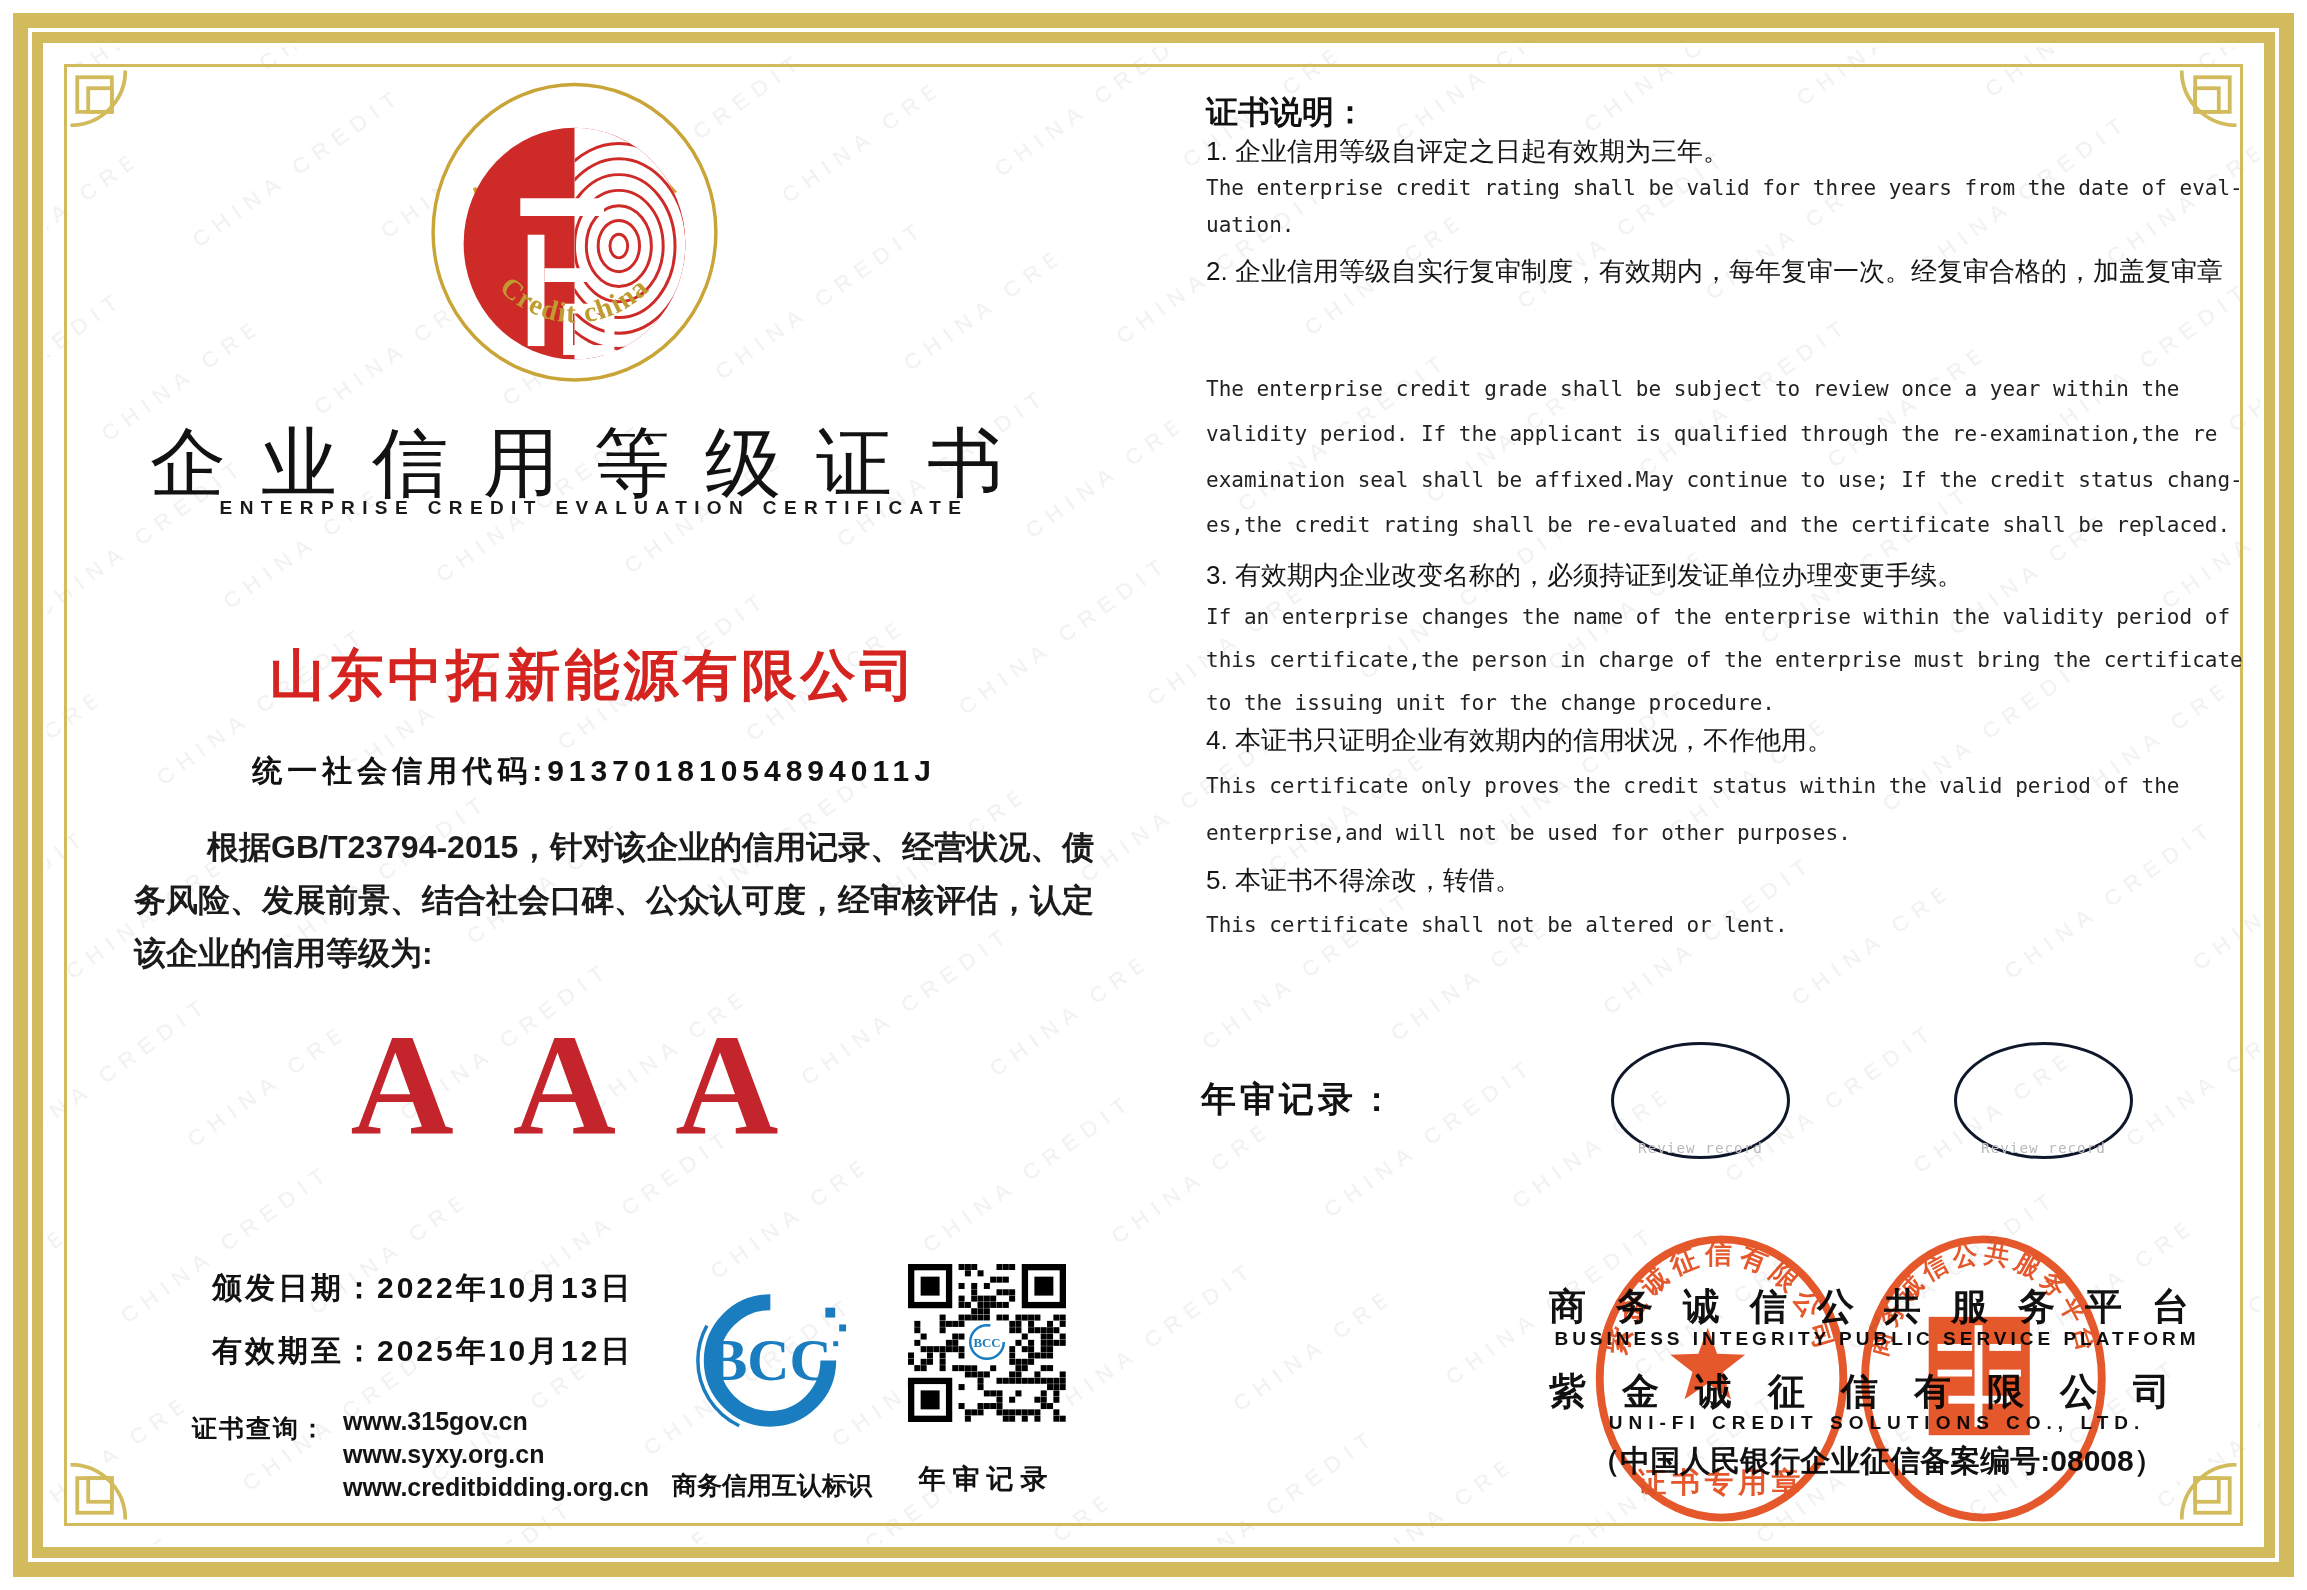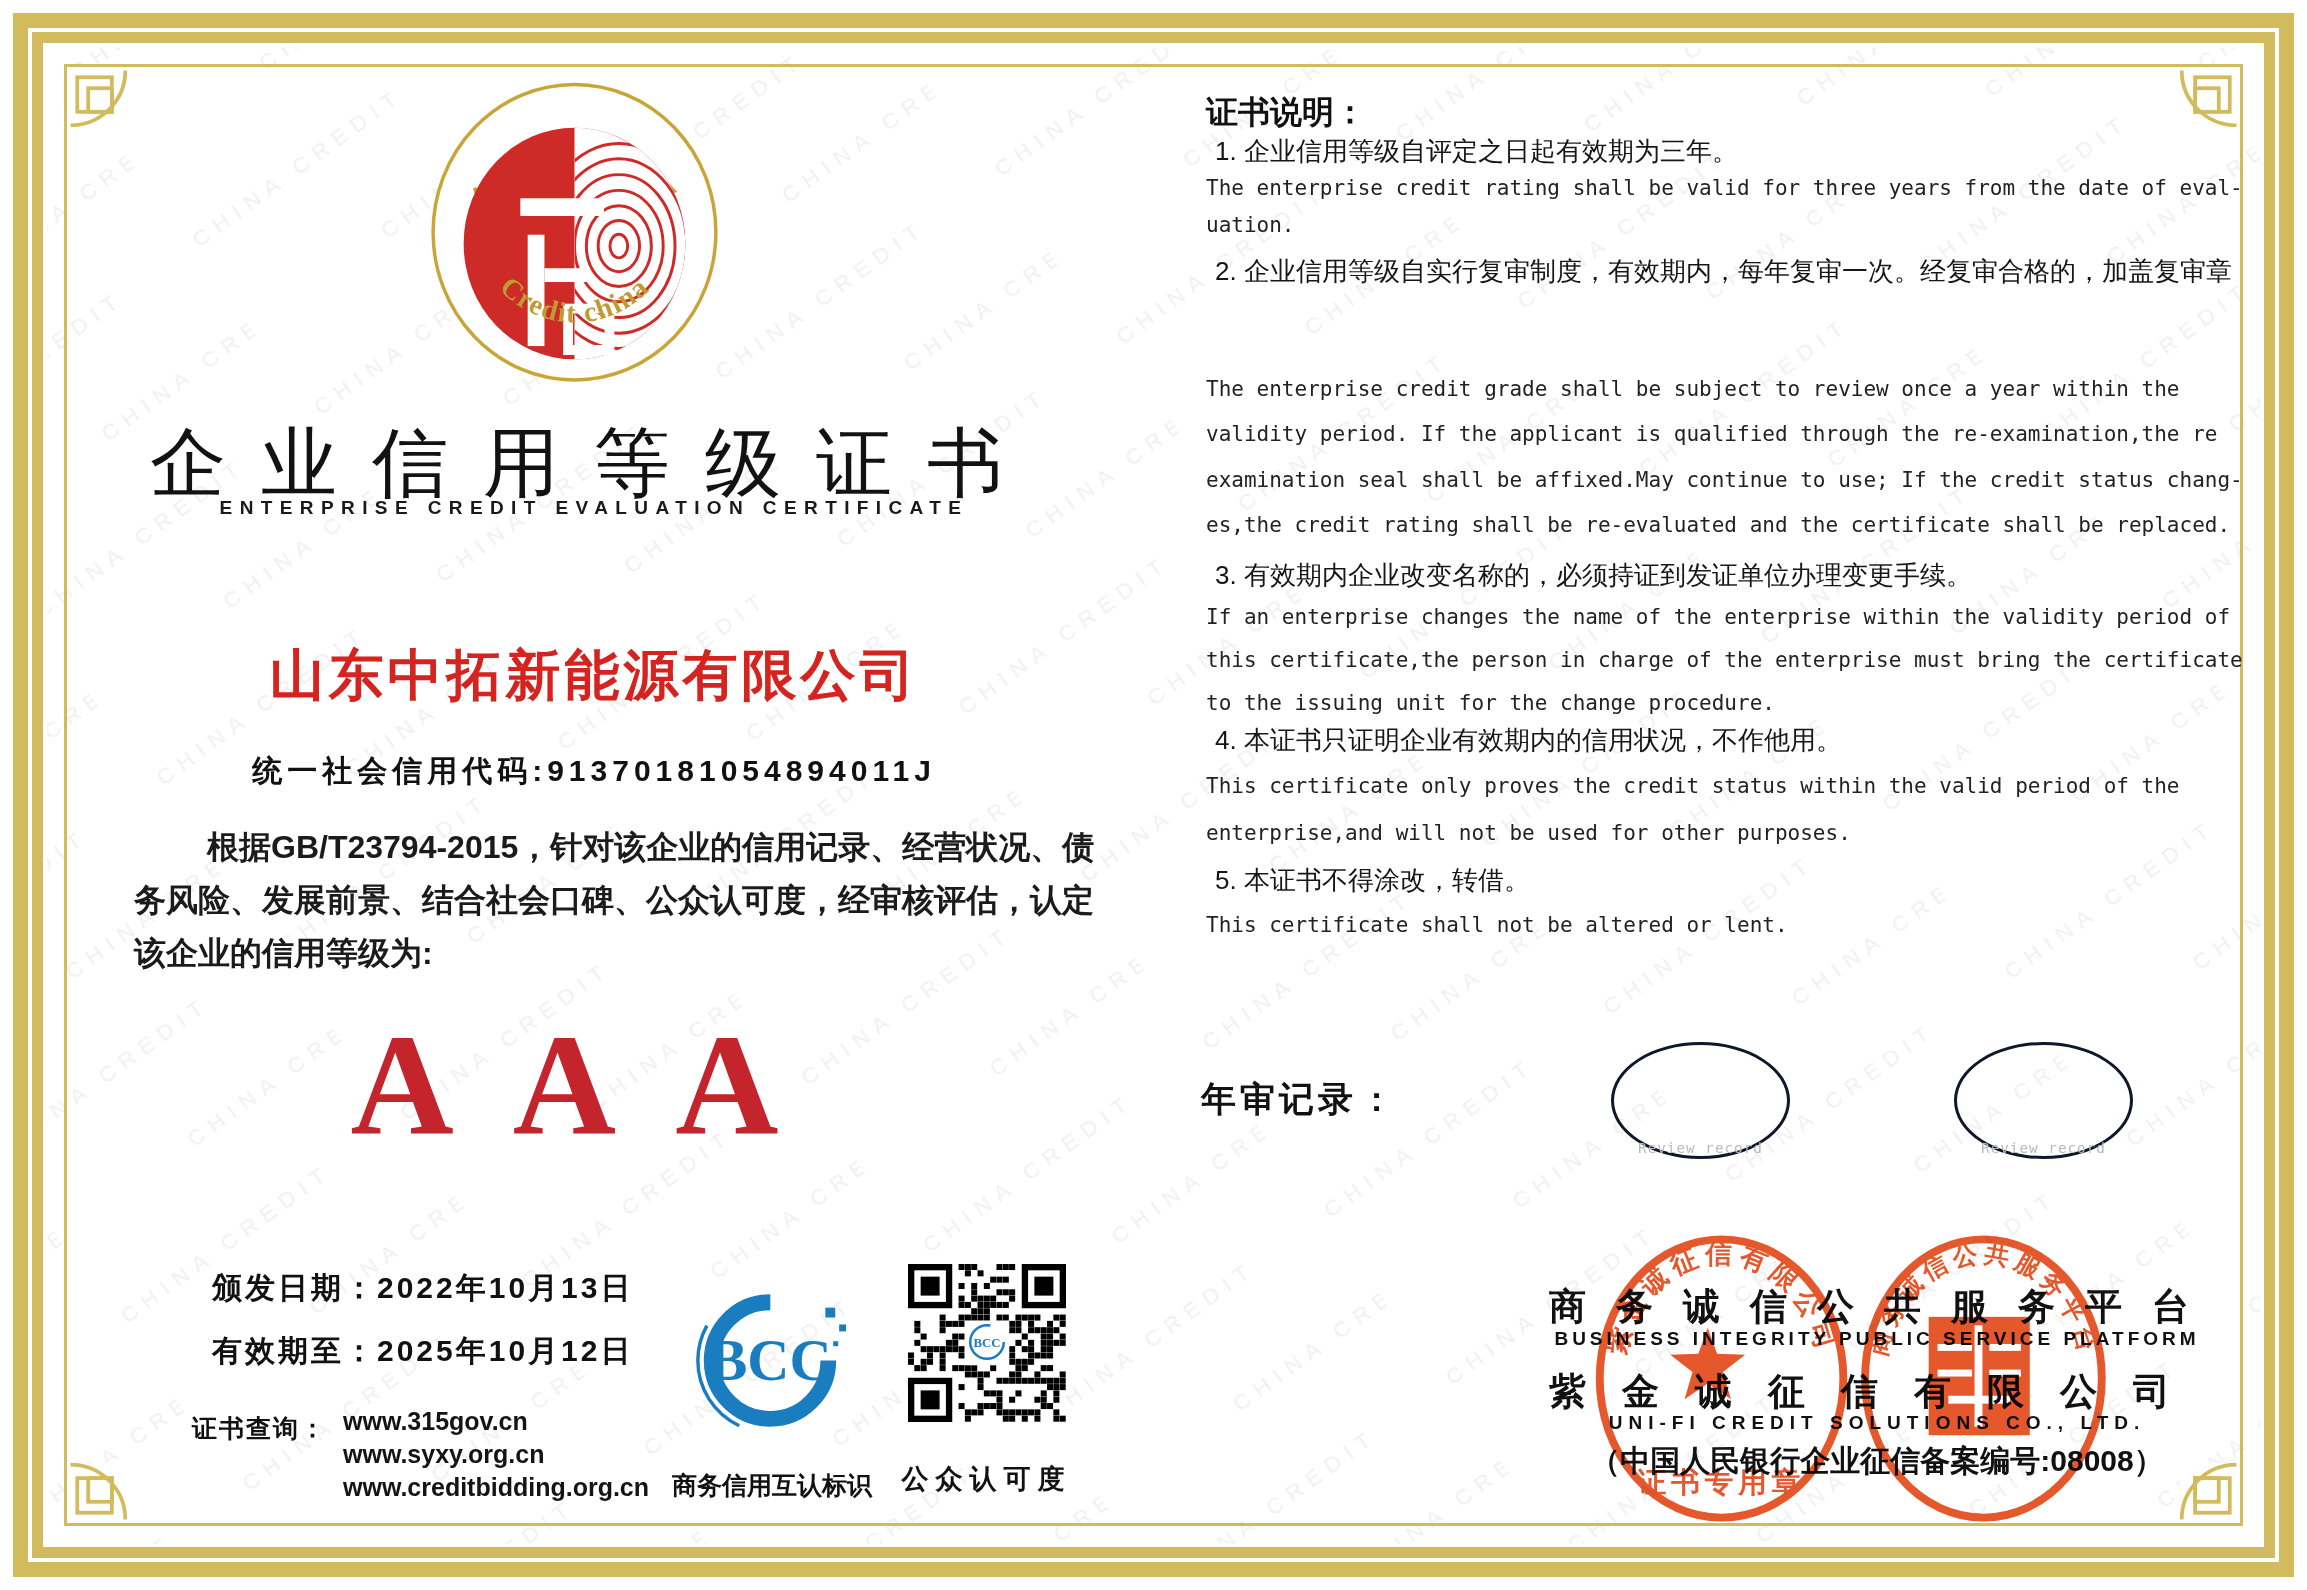--- a/index.html
+++ b/index.html
@@ -44,21 +44,21 @@
     color:#c4242b;letter-spacing:59px;white-space:nowrap;
   }
   .dateline{position:absolute;left:212px;font-size:30px;font-weight:600;letter-spacing:3px;white-space:nowrap;}
   .querylabel{position:absolute;left:192px;top:1412px;font-size:25px;font-weight:600;letter-spacing:2px;}
   .url{position:absolute;left:343px;font-size:25px;font-weight:600;color:#141414;white-space:nowrap;}
   .bcc-caption{position:absolute;left:656px;top:1469px;width:232px;text-align:center;font-size:25px;font-weight:600;}
   .qr-caption{position:absolute;left:888px;top:1461px;width:197px;text-align:center;font-size:27px;font-weight:600;letter-spacing:7px;}
   
   .notes-heading{position:absolute;left:1206px;top:91px;font-size:32px;font-weight:bold;}
   .nl{position:absolute;left:1206px;white-space:nowrap;}
-  .nl.zh{font-size:26px;font-weight:500;color:#161616;margin-left:9px;}
+  .nl.zh{font-size:26px;font-weight:500;color:#161616;}
   .nl.en{font-family:"DejaVu Sans Mono",monospace;font-size:21px;font-weight:500;color:#222;}
   .review-label{position:absolute;left:1201px;top:1076px;font-size:35px;font-weight:600;letter-spacing:4px;}
   .review-oval{
     position:absolute;width:173px;height:111px;border:3px solid #0f172a;border-radius:50%;
     display:flex;align-items:flex-end;justify-content:center;
   }
   .review-oval span{font-family:"DejaVu Sans Mono",monospace;font-size:14.3px;color:#b9b9b9;letter-spacing:1px;}
   .issuer-line{position:absolute;white-space:nowrap;text-align:center;}
   .iss-zh1{left:1549px;top:1282px;width:656px;font-size:37px;font-weight:bold;letter-spacing:30px;}
   .iss-en1{left:1549px;top:1328px;width:656px;font-size:19px;font-weight:bold;letter-spacing:4px;}
@@ -379,21 +379,21 @@
       <rect x="243.2" y="12.8" width="64" height="64" fill="#fff"></rect>
       <rect x="256" y="25.6" width="38.4" height="38.4"></rect>
       <rect x="0" y="230.4" width="89.6" height="89.6"></rect>
       <rect x="12.8" y="243.2" width="64" height="64" fill="#fff"></rect>
       <rect x="25.6" y="256" width="38.4" height="38.4"></rect>
     </g>
     <rect x="115" y="115" width="90" height="90" fill="#ffffff"></rect>
     <circle cx="160" cy="158" r="34" fill="none" stroke="#1a7dc0" stroke-width="5" pathLength="100" stroke-dasharray="78 22"></circle>
     <text x="160" y="168" text-anchor="middle" font-family="Liberation Serif, serif" font-weight="bold" font-size="26" fill="#1a7dc0">BCC</text>
   </svg>
-  <div class="qr-caption">公众认可度</div>
+  <div class="qr-caption">年审记录</div>
 
   <div class="notes-heading">证书说明：</div>
   <div class="nl zh" style="top:134px">1. 企业信用等级自评定之日起有效期为三年。</div>
   <div class="nl en" style="top:176px">The enterprise credit rating shall be valid for three years from the date of eval-</div>
   <div class="nl en" style="top:213px">uation.</div>
   <div class="nl zh" style="top:254px">2. 企业信用等级自实行复审制度，有效期内，每年复审一次。经复审合格的，加盖复审章</div>
   <div class="nl en" style="top:377px">The enterprise credit grade shall be subject to review once a year within the</div>
   <div class="nl en" style="top:422px">validity period. If the applicant is qualified through the re-examination,the re</div>
   <div class="nl en" style="top:468px">examination seal shall be affixed.May continue to use; If the credit status chang-</div>
   <div class="nl en" style="top:513px">es,the credit rating shall be re-evaluated and the certificate shall be replaced.</div>

